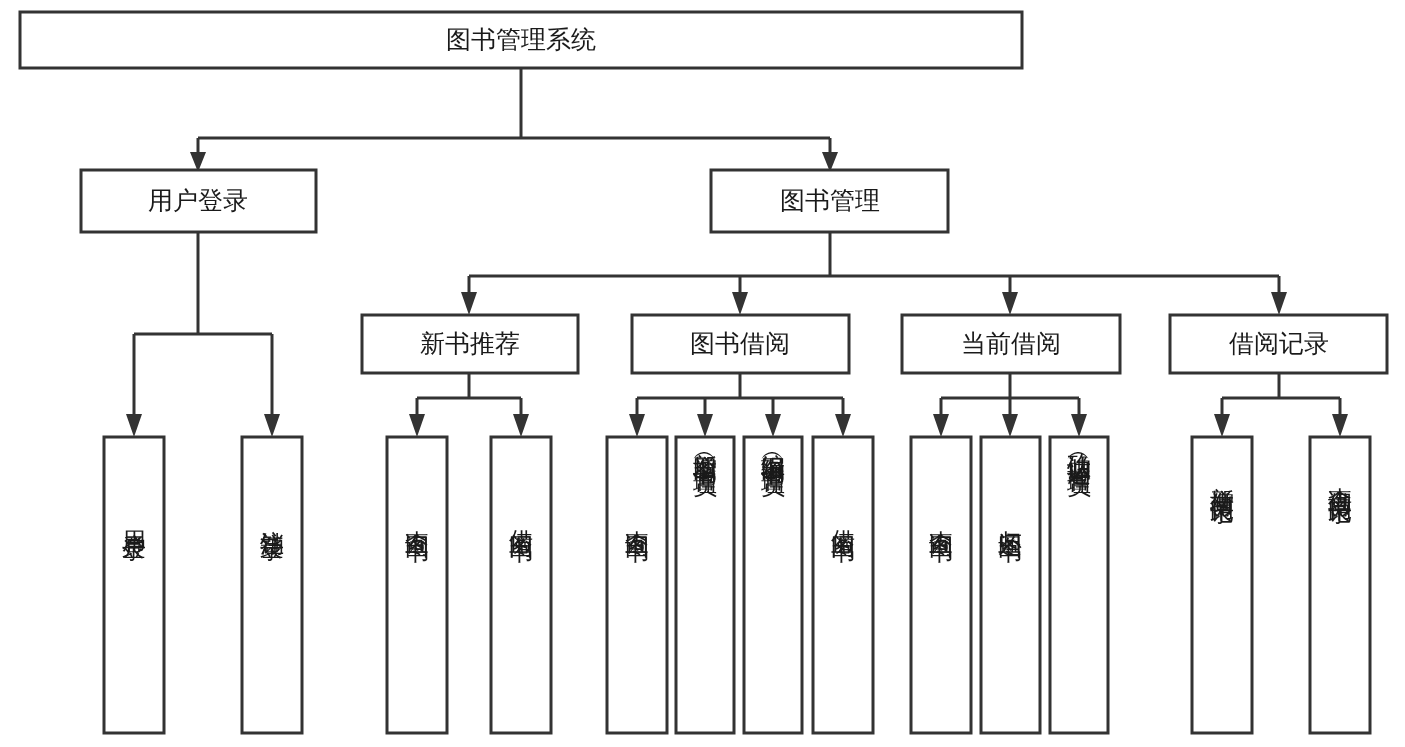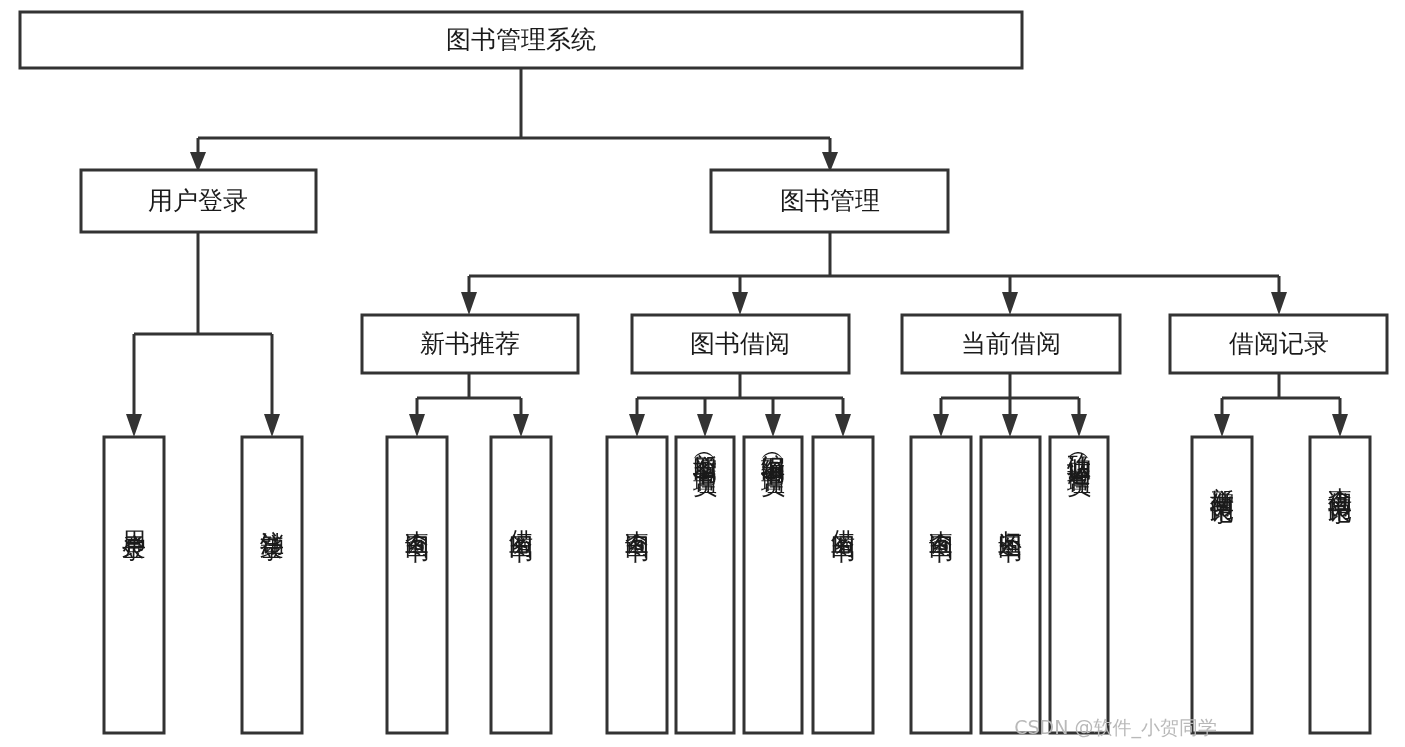--- a/index.html
+++ b/index.html
@@ -259,15 +259,14 @@
       <text class="node-label-v" x="1222" y="477">新增借阅记录</text>
     </g>
 
     <g>
       <rect class="node-box" x="1310" y="437" width="60" height="296"></rect>
       <text class="node-label-v" x="1340" y="477">查询借阅记录</text>
     </g>
 
   </svg>
 
-  <div class="watermark">CSDN @软件_小贺同学</div>
 
 </div>
 
 </body></html>

